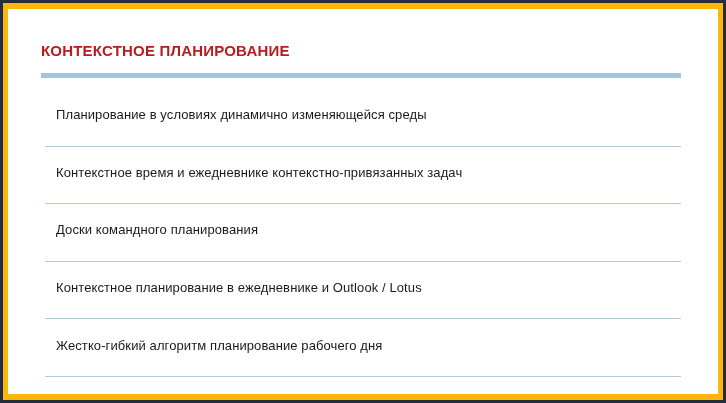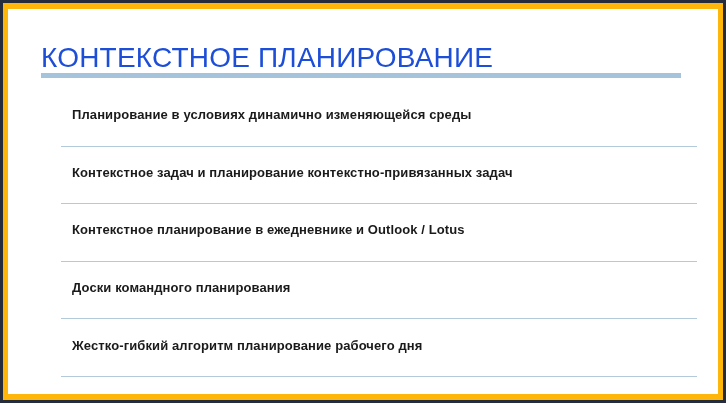--- a/index.html
+++ b/index.html
@@ -51,42 +51,41 @@
     width: 710px;
     height: 385px;
     background: #ffffff;
     overflow: hidden;
   }
 
   .title {
     position: absolute;
     left: 33px;
     top: 33px;
-    font-size: 28px;
-    font-weight: normal;
+    font-size: 15px;
+    font-weight: bold;
     letter-spacing: 0.2px;
-    color: #1d4ed8;
+    color: #b91c1c;
     white-space: nowrap;
   }
 
   .accent-bar {
     position: absolute;
     left: 33px;
     top: 64px;
     width: 640px;
     height: 5px;
     background: #a6c3dc;
   }
 
   .list {
     position: absolute;
-    left: 16px;
+    left: 0;
     top: 80px;
     width: 570px;
-    font-weight: bold;
   }
 
   .list-item {
     position: relative;
     height: 57.6px;
     box-sizing: border-box;
     border-bottom: 1px solid #b2cada;
     margin-left: 37px;
     width: 636px;
   }
@@ -117,29 +116,29 @@
 
     <div class="accent-bar"></div>
 
     <div class="list">
 
       <div class="list-item">
         <span class="list-item-label">Планирование в условиях динамично изменяющейся среды</span>
       </div>
 
       <div class="list-item">
-        <span class="list-item-label">Контекстное задач и планирование контекстно-привязанных задач</span>
+        <span class="list-item-label">Контекстное время и ежедневнике контекстно-привязанных задач</span>
+      </div>
+
+      <div class="list-item">
+        <span class="list-item-label">Доски командного планирования</span>
       </div>
 
       <div class="list-item">
         <span class="list-item-label">Контекстное планирование в ежедневнике и Outlook / Lotus</span>
-      </div>
-
-      <div class="list-item">
-        <span class="list-item-label">Доски командного планирования</span>
       </div>
 
       <div class="list-item">
         <span class="list-item-label">Жестко-гибкий алгоритм планирование рабочего дня</span>
       </div>
 
     </div>
 
   </div>
 </div>

